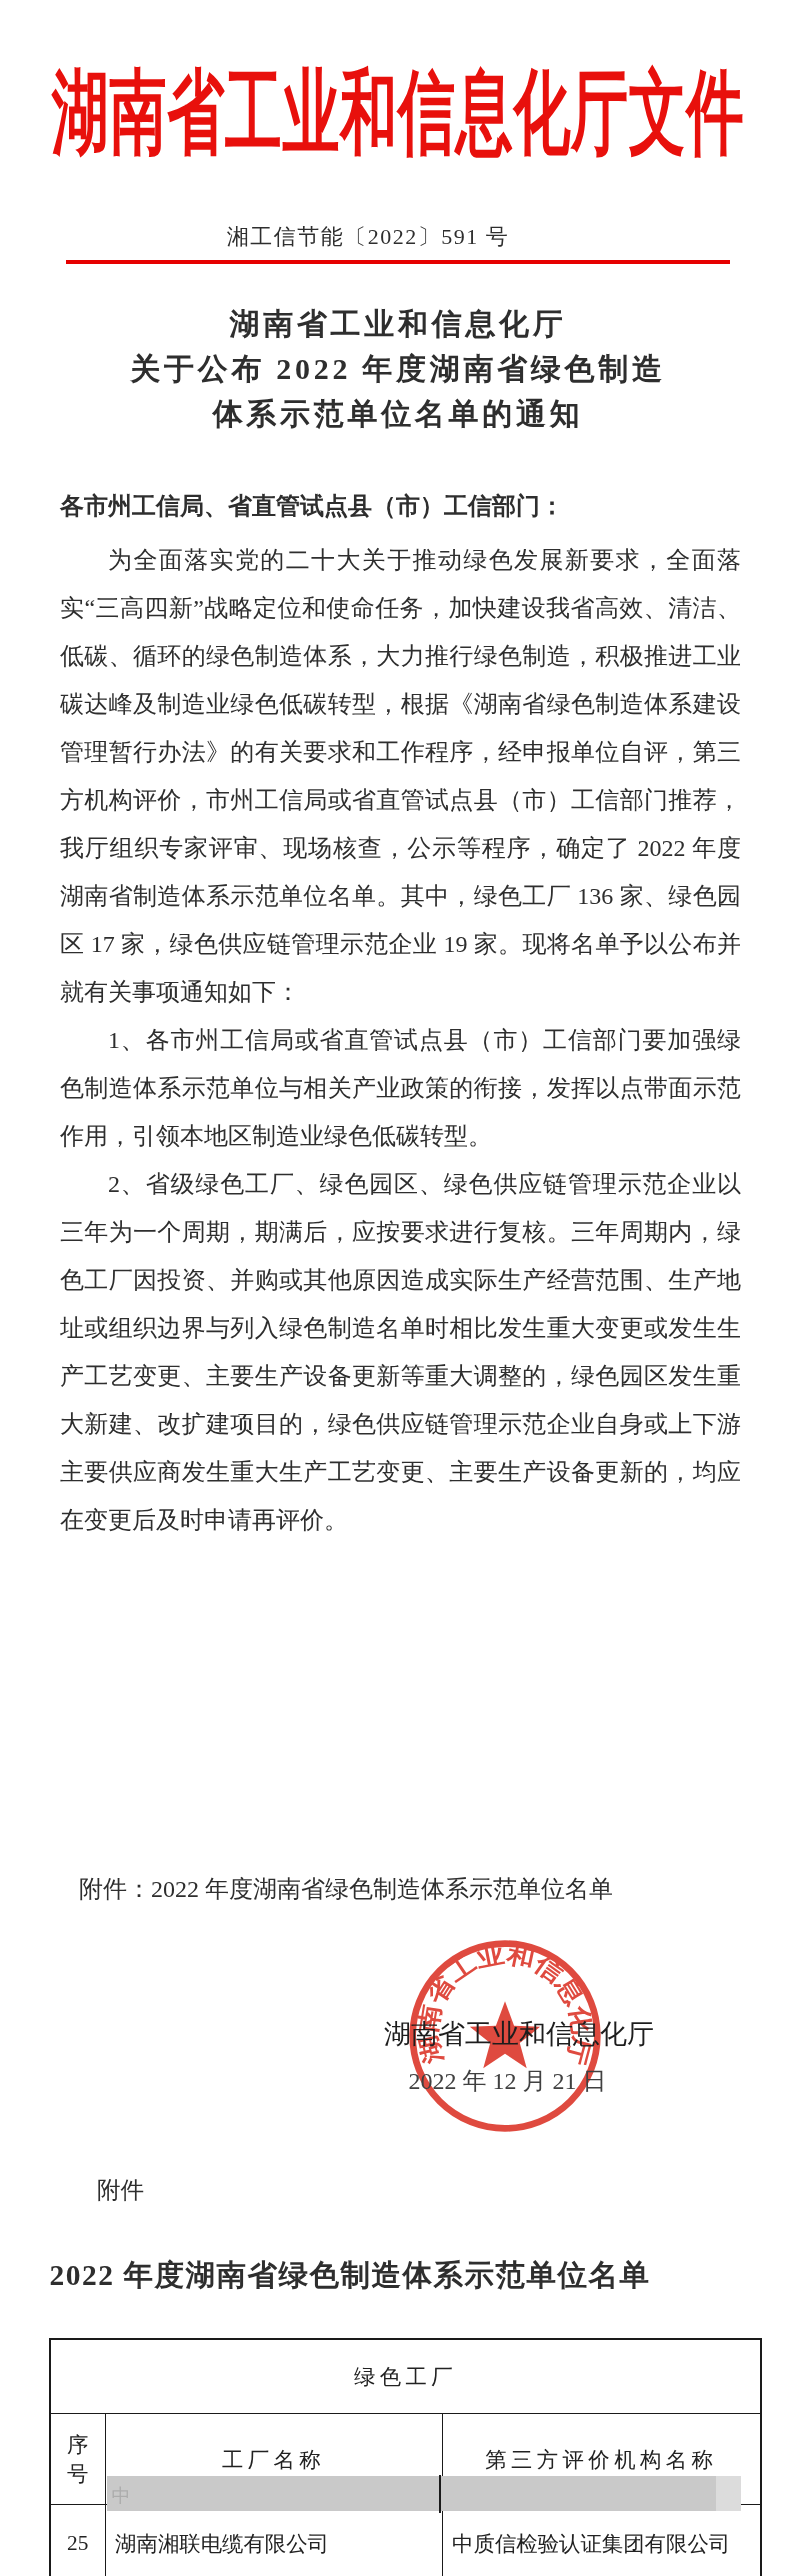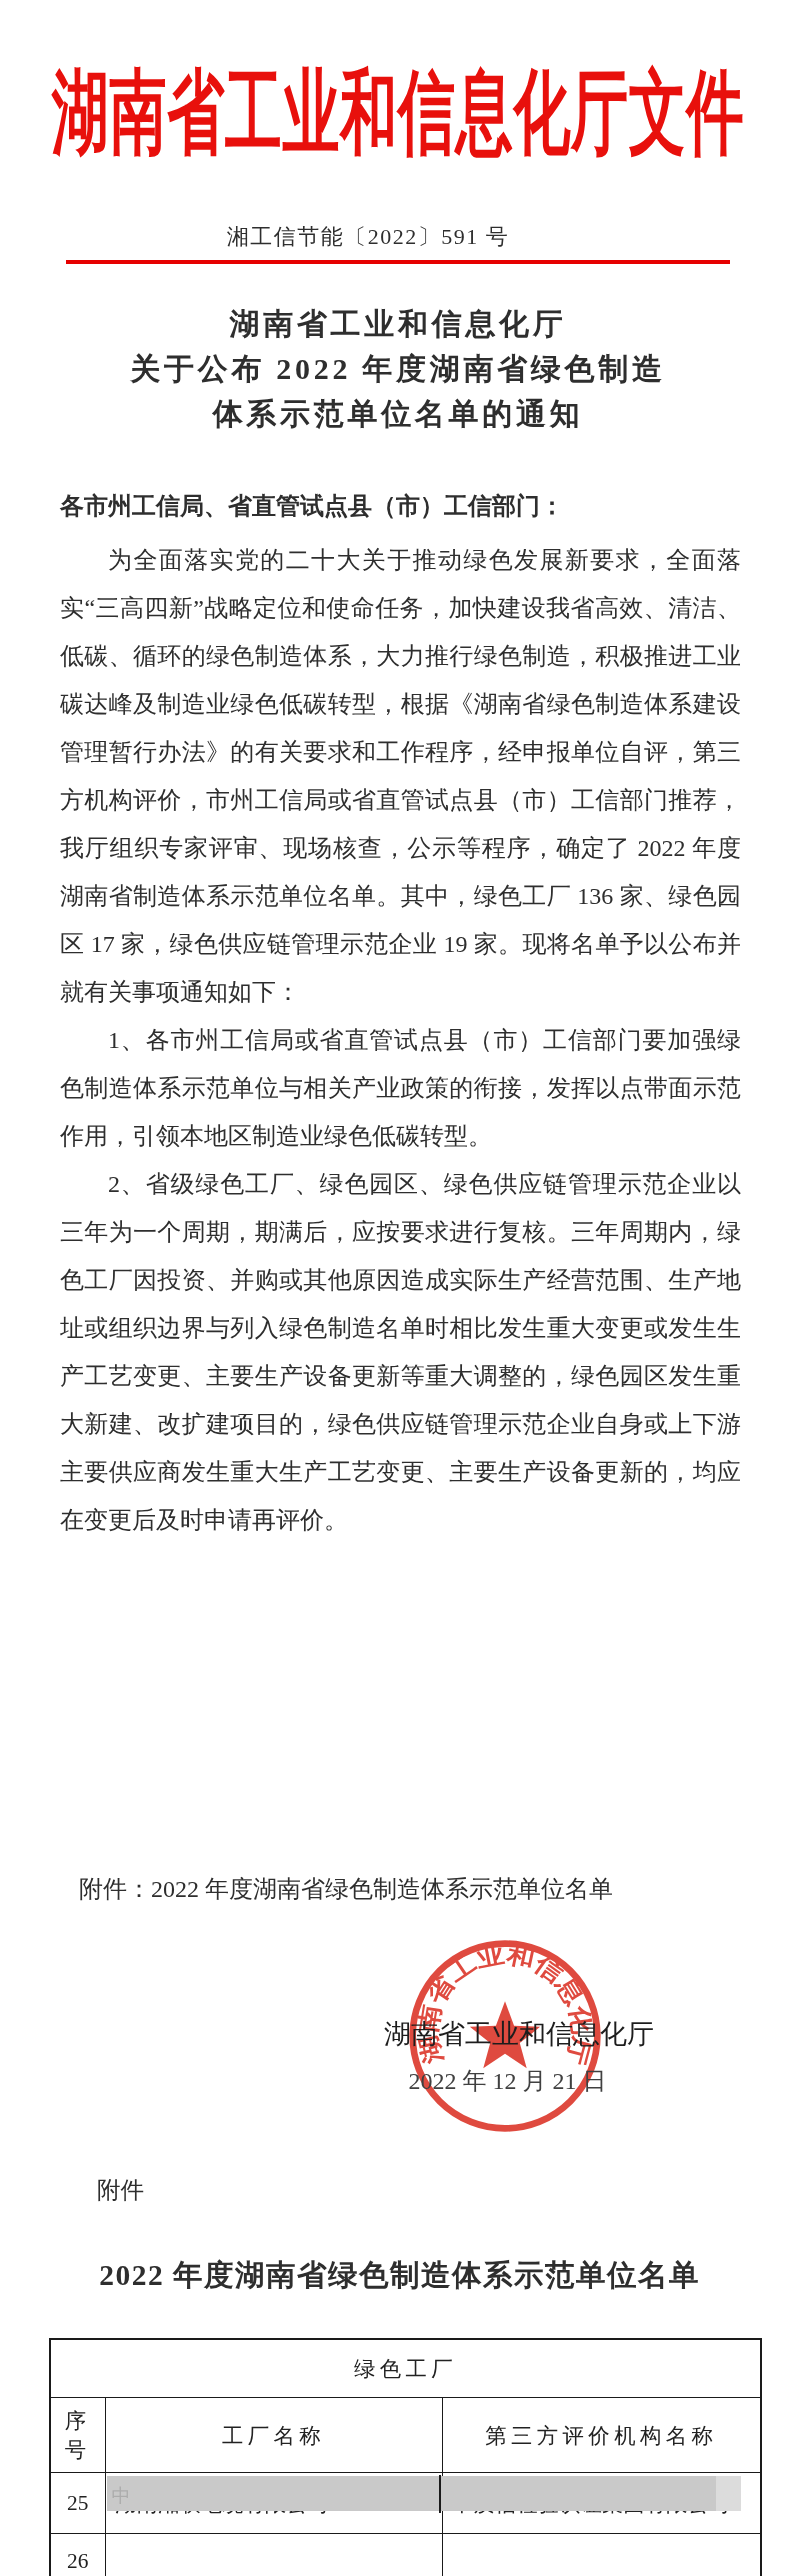--- a/index.html
+++ b/index.html
@@ -40,29 +40,29 @@
 
   
   .seal{top:1937px;left:406px;width:198px;height:198px;opacity:.92;}
   .sig-agency{top:2018px;left:382px;width:274px;text-align:center;
     font-size:27px;line-height:32px;color:#1d1d1d;z-index:3;}
   .sig-date{top:2067px;left:382px;width:251px;text-align:center;
     font-size:24px;line-height:29.5px;color:#404040;z-index:3;}
 
   
   .att-label{top:2176px;left:58px;font-size:23.6px;line-height:29.5px;margin-left:39px;}
-  .att-title{top:2257px;left:0;width:700px;text-align:right;
+  .att-title{top:2257px;left:0;width:700px;text-align:center;
     font-size:29.5px;font-weight:bold;letter-spacing:1.5px;line-height:37px;}
 
   
   .list-table{
     top:2338px;left:49px;width:711px;border-collapse:collapse;
     font-size:21.4px;color:#222;table-layout:fixed;
   }
-  .list-table td{border:1.5px solid #1a1a1a;padding:8px;vertical-align:middle;}
+  .list-table td{border:1.5px solid #1a1a1a;padding:16px;vertical-align:middle;}
   .list-table{border:2.2px solid #1a1a1a;}
   .td-center{text-align:center;}
   .td-left{text-align:left;padding-left:9.6px !important;}
   .th-spaced{letter-spacing:4.4px;}
   .row-section td{height:41px;}
   .row-cols td{height:41px;}
   .row-data1 td{height:44px;}
   .row-data2 td{height:38px;margin-top:46px;}
 
   

